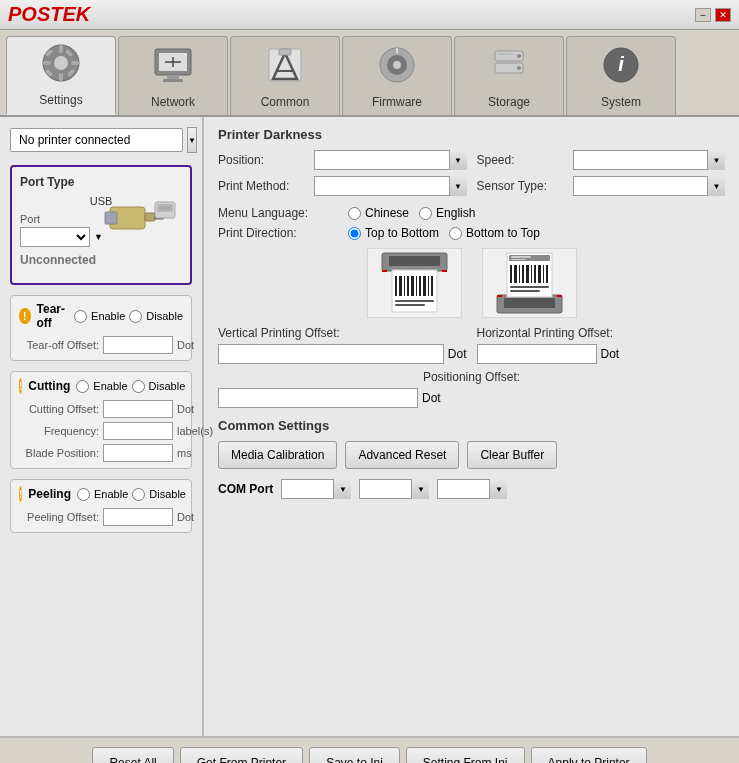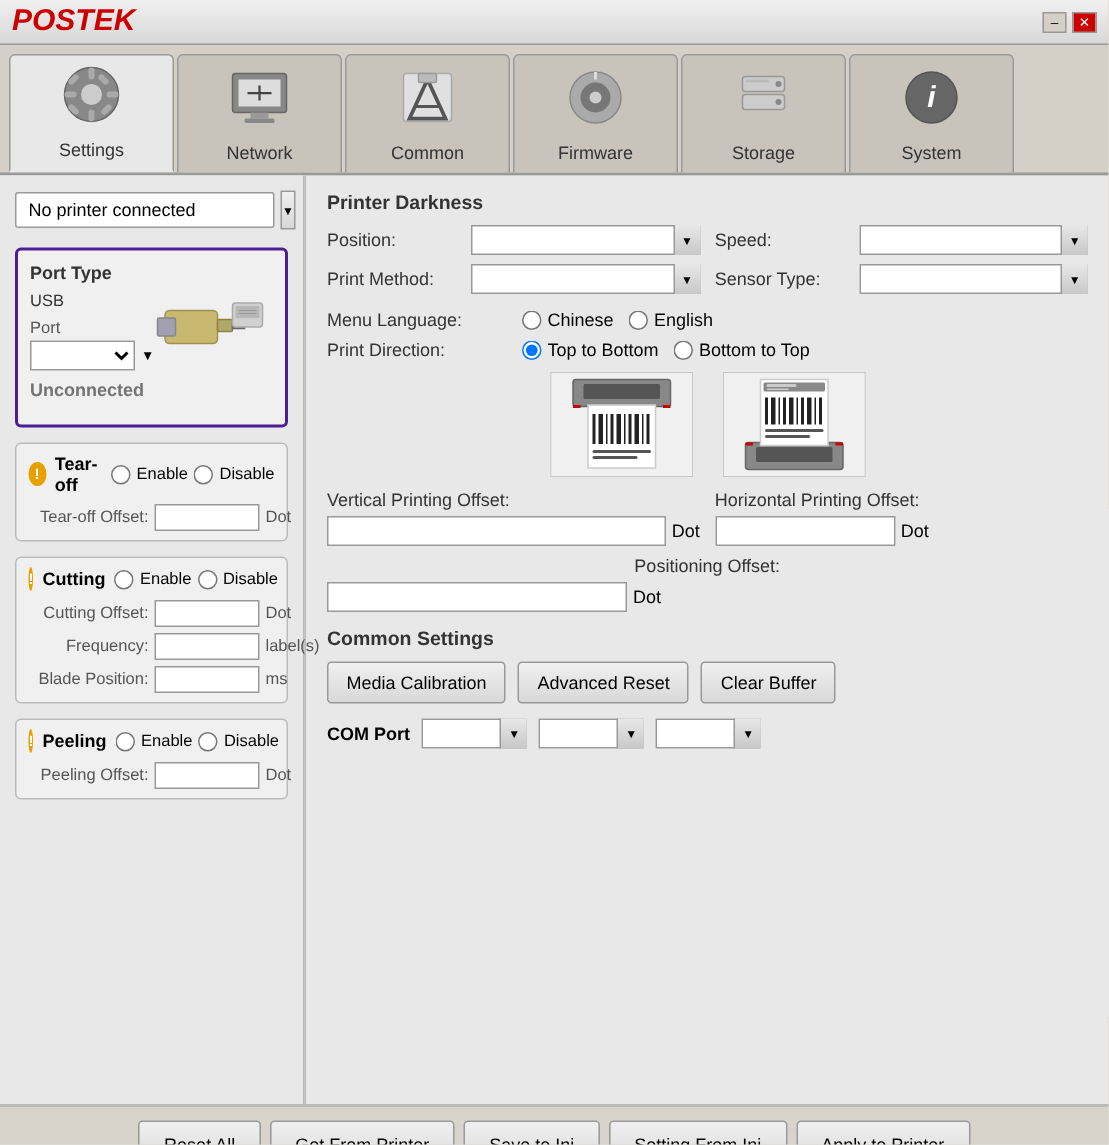--- a/index.html
+++ b/index.html
@@ -111,21 +111,21 @@
       background: #f0f0f0;
       position: relative;
       min-height: 120px;
     }
     .port-box-title {
       font-size: 12px;
       font-weight: bold;
       margin-bottom: 6px;
       color: #333;
     }
-    .port-type-value { font-size: 11px; color: #333; margin-bottom: 6px; }
+    .port-type-value { font-size: 11px; color: #333; margin-bottom: 6px; text-align: center; }
     .port-label { font-size: 11px; color: #555; margin-bottom: 2px; }
     .port-select {
       width: 70px;
       padding: 2px 4px;
       border: 1px solid #999;
       background: white;
       font-size: 11px;
     }
     .port-status {
       font-size: 12px;

